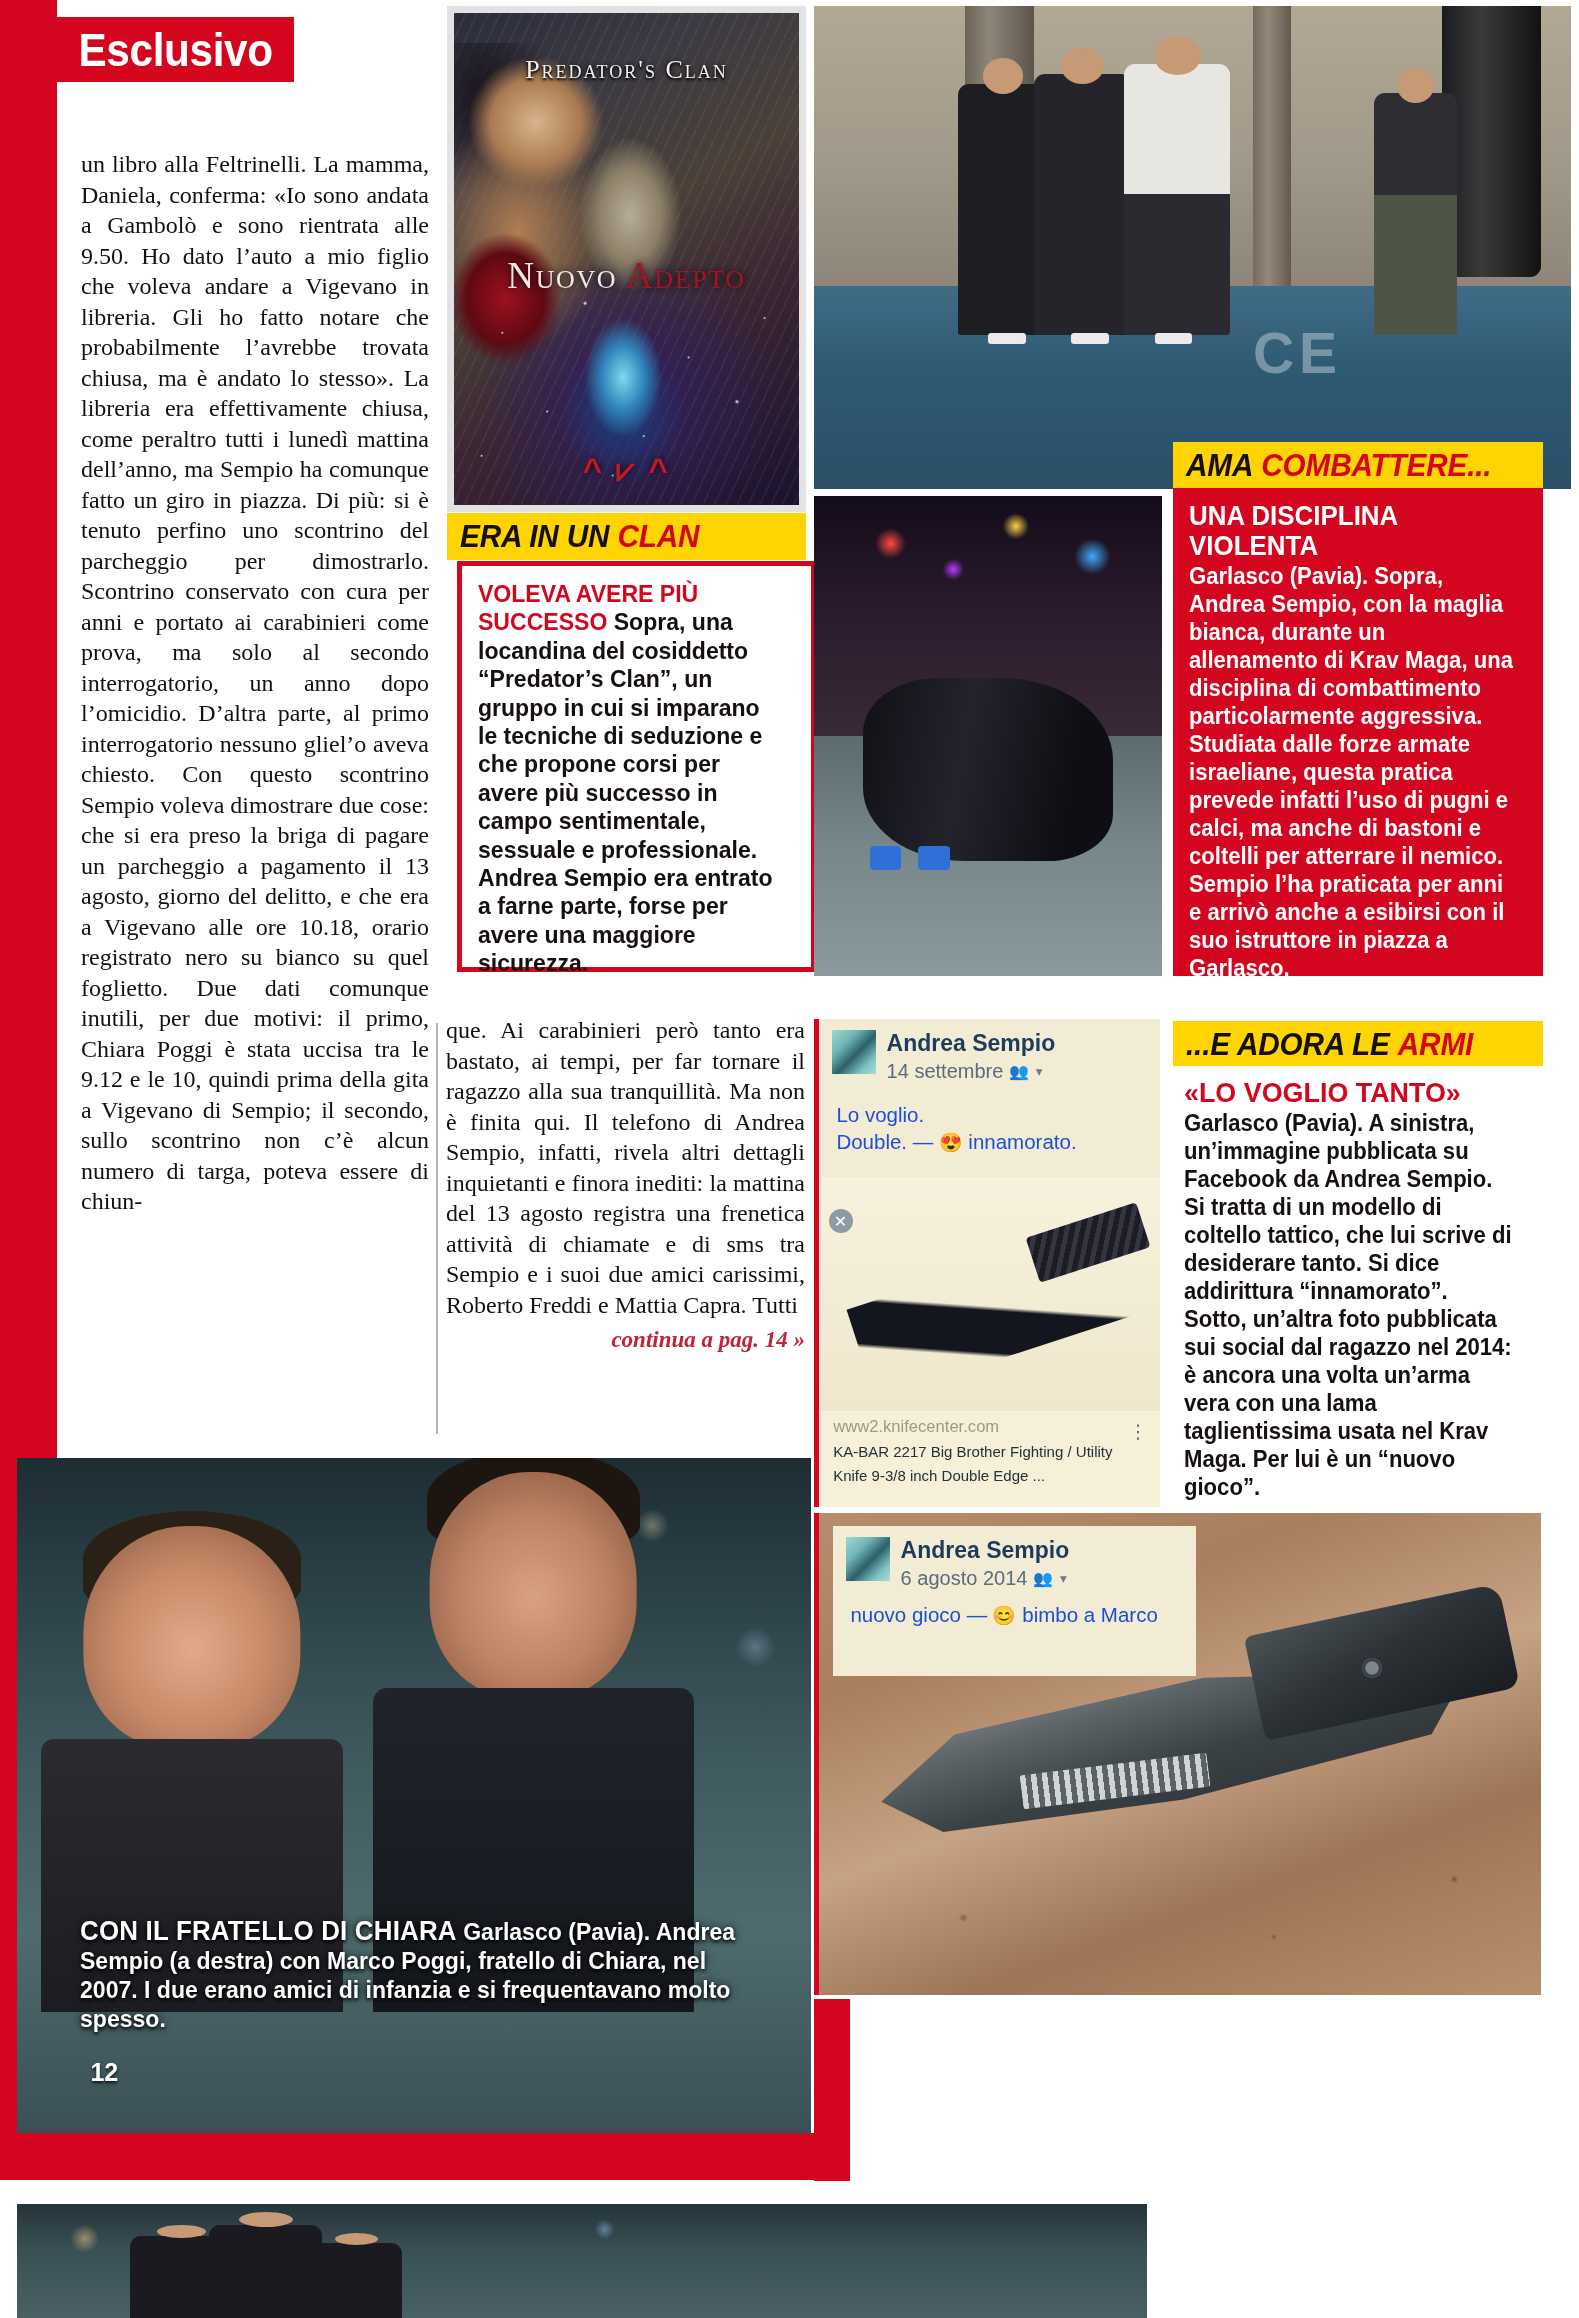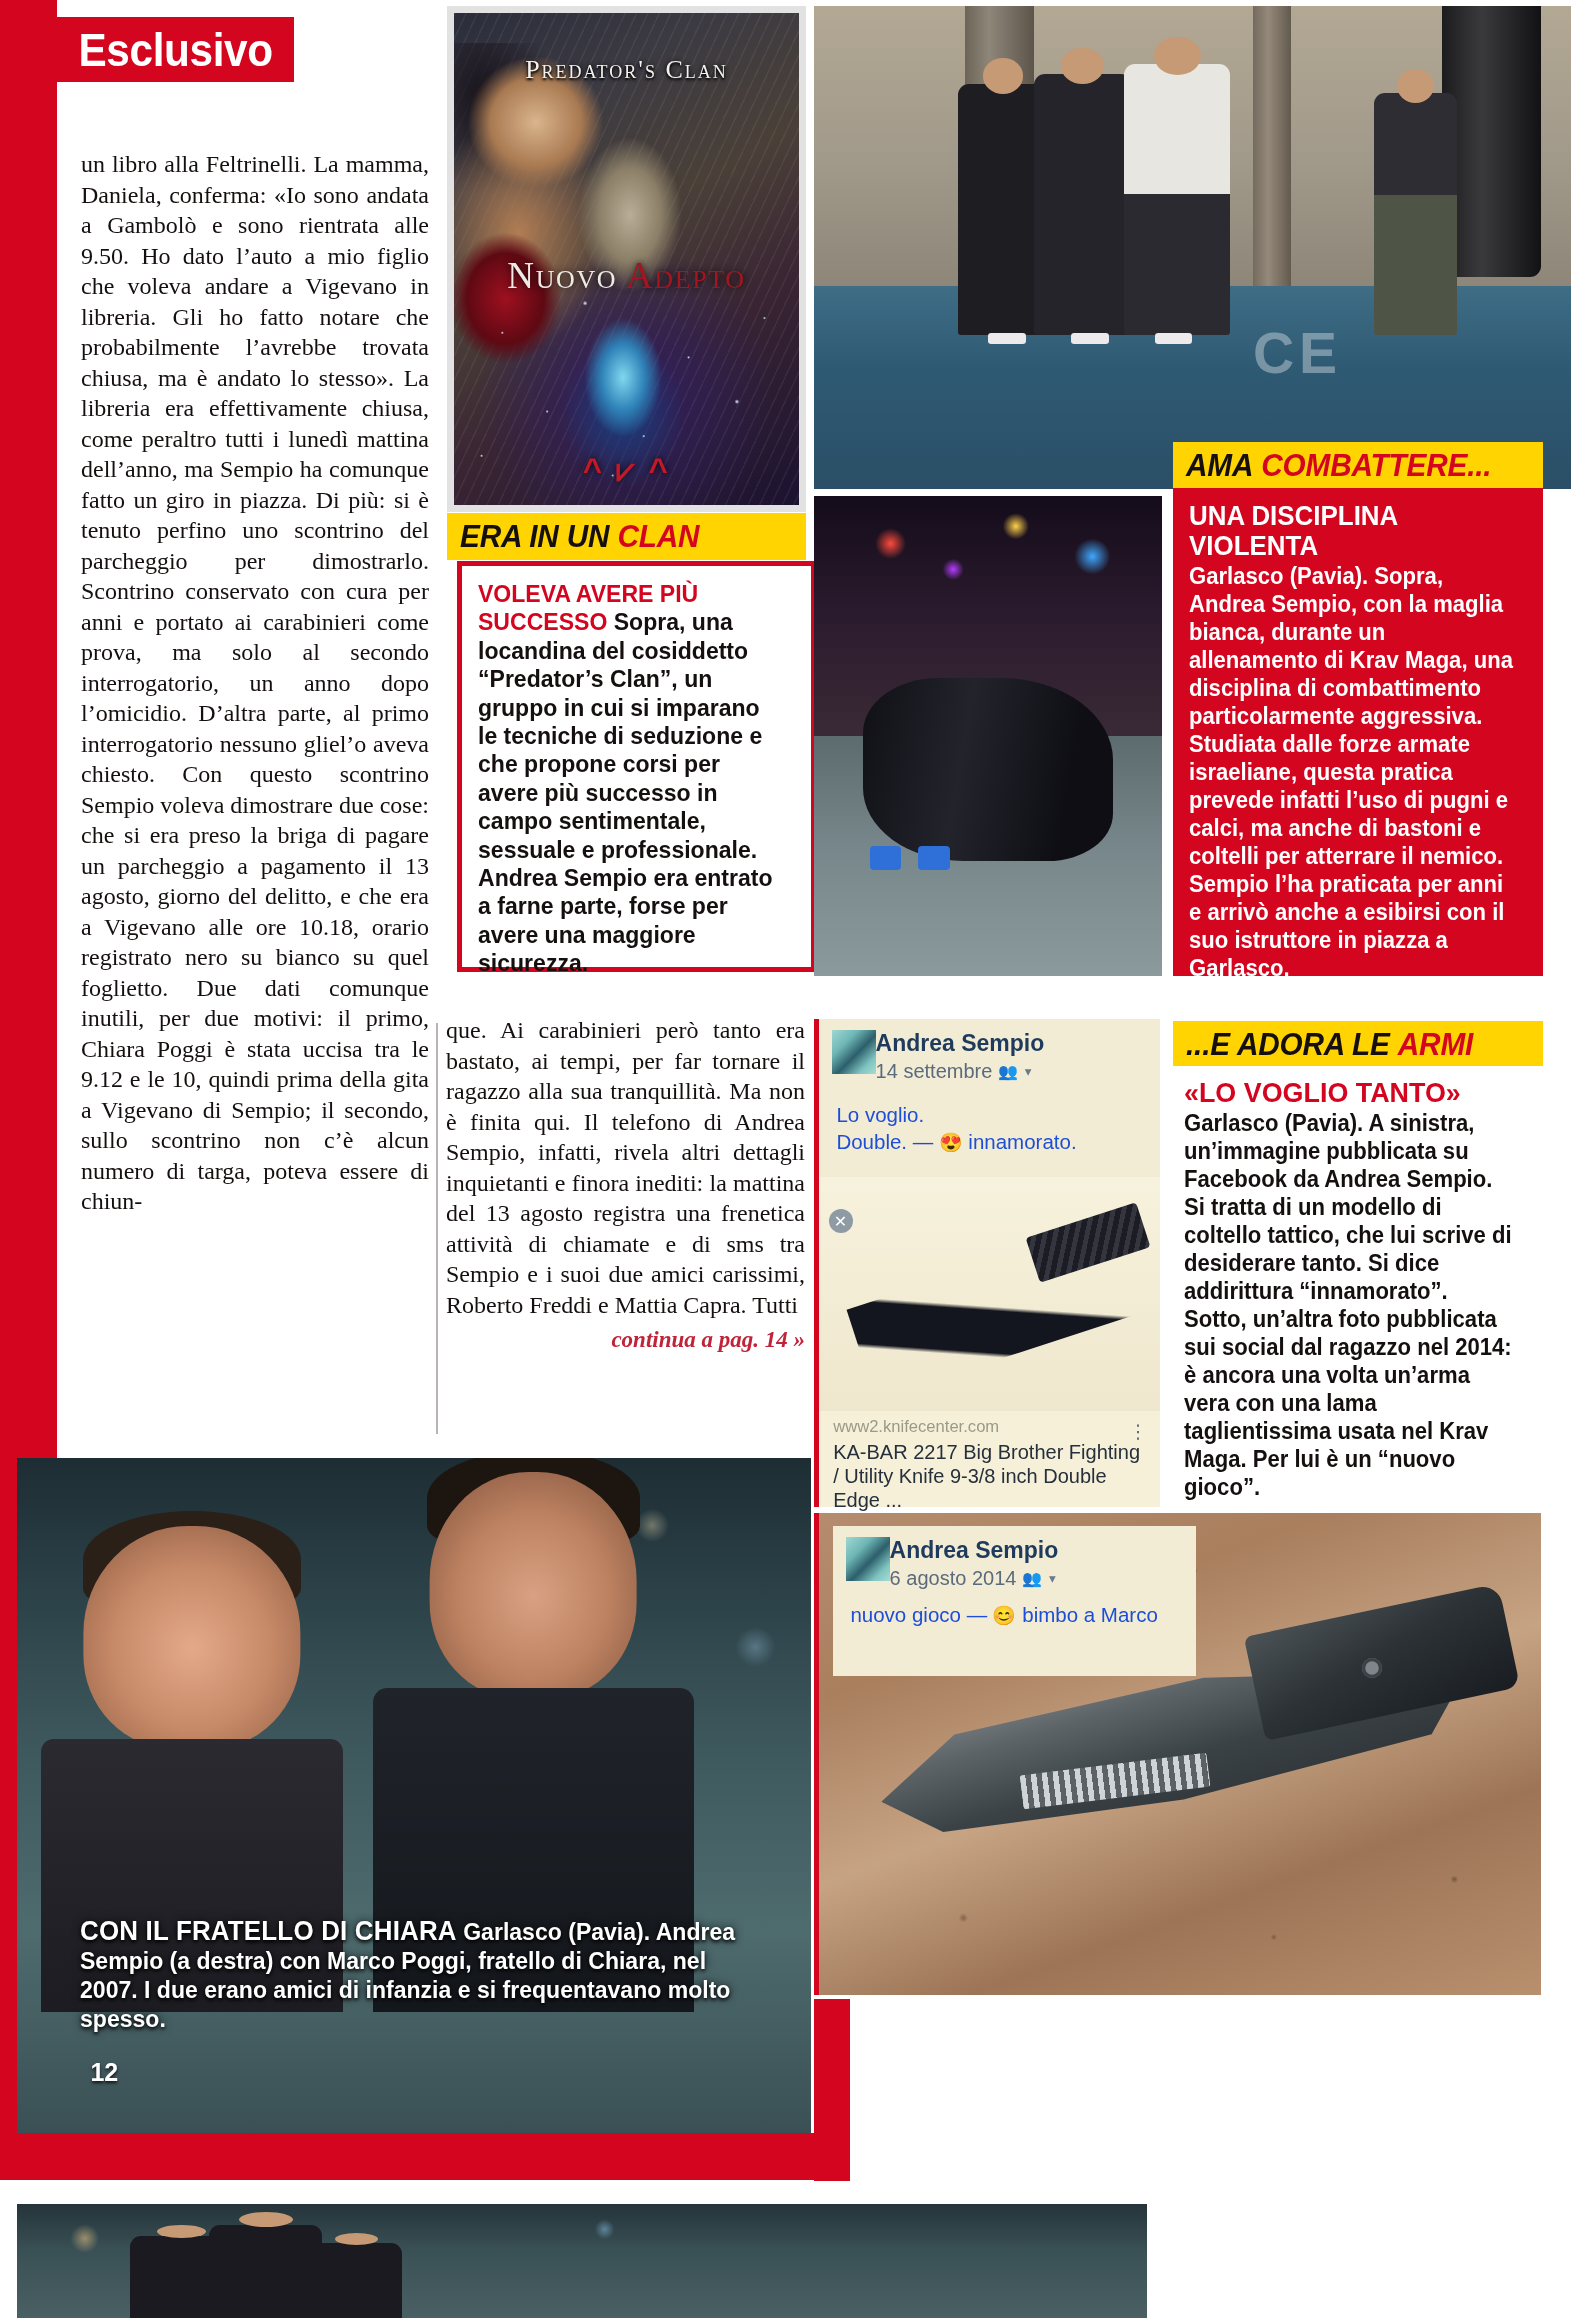--- a/index.html
+++ b/index.html
@@ -311,21 +311,21 @@
     background: linear-gradient(180deg,#5c6b6d 0%, #77868a 45%, #8b9a9c 100%); }
   .gnd-pair { position:absolute; left:14%; bottom:24%; width:72%; height:38%;
     background: linear-gradient(100deg,#101016 0%, #23232c 40%, #0e0e14 80%);
     border-radius: 30% 45% 26% 40%; }
   .gnd-shoe { position:absolute; bottom:22%; width:9%; height:5%;
     background:#2f6fd8; border-radius:4px; }
 
   
   #fb1 { position:absolute; left:814px; top:1019px; width:346px; height:488px;
     background:#f2ecd5; border-left:5.5px solid #d4051f; }
-  .fb-head { display:flex; align-items:flex-start; padding:11px 0 0 12.6px; }
+  .fb-head { display:flex; align-items:flex-start; padding:11px 0 0 12.6px; gap:11px; }
   .fb-avatar { width:44px; height:44px; flex:0 0 auto;
     background:
       linear-gradient(135deg,#9fd8d2 0%,#6fb6b6 30%,#2c5f6b 55%,#7fc4c0 80%,#a9dcd8 100%);
     filter: blur(0.3px); }
   .fb-meta { display:flex; flex-direction:column; gap:3.2px; }
   .fb-name { font-family:"Liberation Sans",sans-serif; font-weight:bold; font-size:23px; color:#1e3a5c; }
   .fb-date { font-family:"Liberation Sans",sans-serif; font-size:20px; color:#5a6b7d; display:flex; align-items:center; gap:6.3px; }
   .fb-globe { font-size:16px; color:#6a7a8c; }
   .fb-caret { font-size:13.4px; color:#6a7a8c; }
   .fb-text { font-family:"Liberation Sans",sans-serif; font-size:20.5px; color:#1d4ed8;
@@ -339,21 +339,21 @@
     transform: rotate(-18deg); }
   .knife1-handle { position:absolute; right:4%; top:18%; width:34%; height:20%;
     background: repeating-linear-gradient(120deg,#1b1c24 0 5.5px,#34353f 5.5px 10.3px);
     transform: rotate(-18deg); border-radius:4px; }
   .fb-xbtn { position:absolute; left:9.5px; top:190px; width:24px; height:24px;
     border-radius:50%; background:#8e9aa4; color:#fff; font-size:16px;
     display:flex; align-items:center; justify-content:center; }
   .fb-link { position:absolute; left:0; right:0; bottom:0; height:96px;
     background:#f6f0d9; padding:6.3px 12.6px 0 14.2px; }
   .fb-url { font-family:"Liberation Sans",sans-serif; font-size:16.6px; color:#9a9a86; }
-  .fb-title { font-family:"Liberation Sans",sans-serif; font-size:20px; color:#25303c;
+  .fb-title { font-family:"Liberation Sans",sans-serif; font-size:15px; color:#25303c;
     line-height:24px; margin-top:3.2px; }
   .fb-dots { position:absolute; right:12.6px; top:17.4px; color:#5a6b7d; font-size:19px; line-height:8px; }
 
   
   #photo-knife2 { position:absolute; left:814px; top:1513px; width:727px; height:482px;
     background: linear-gradient(160deg,#b58d6e 0%, #a97f5e 25%, #c6a383 50%, #9d7556 72%, #b9906e 100%);
     border-left:5.5px solid #d4051f; overflow:hidden; }
   .granite { position:absolute; inset:0;
     background:
       radial-gradient(circle 4px at 12% 22%, rgba(60,40,28,.5) 0, transparent 100%),

